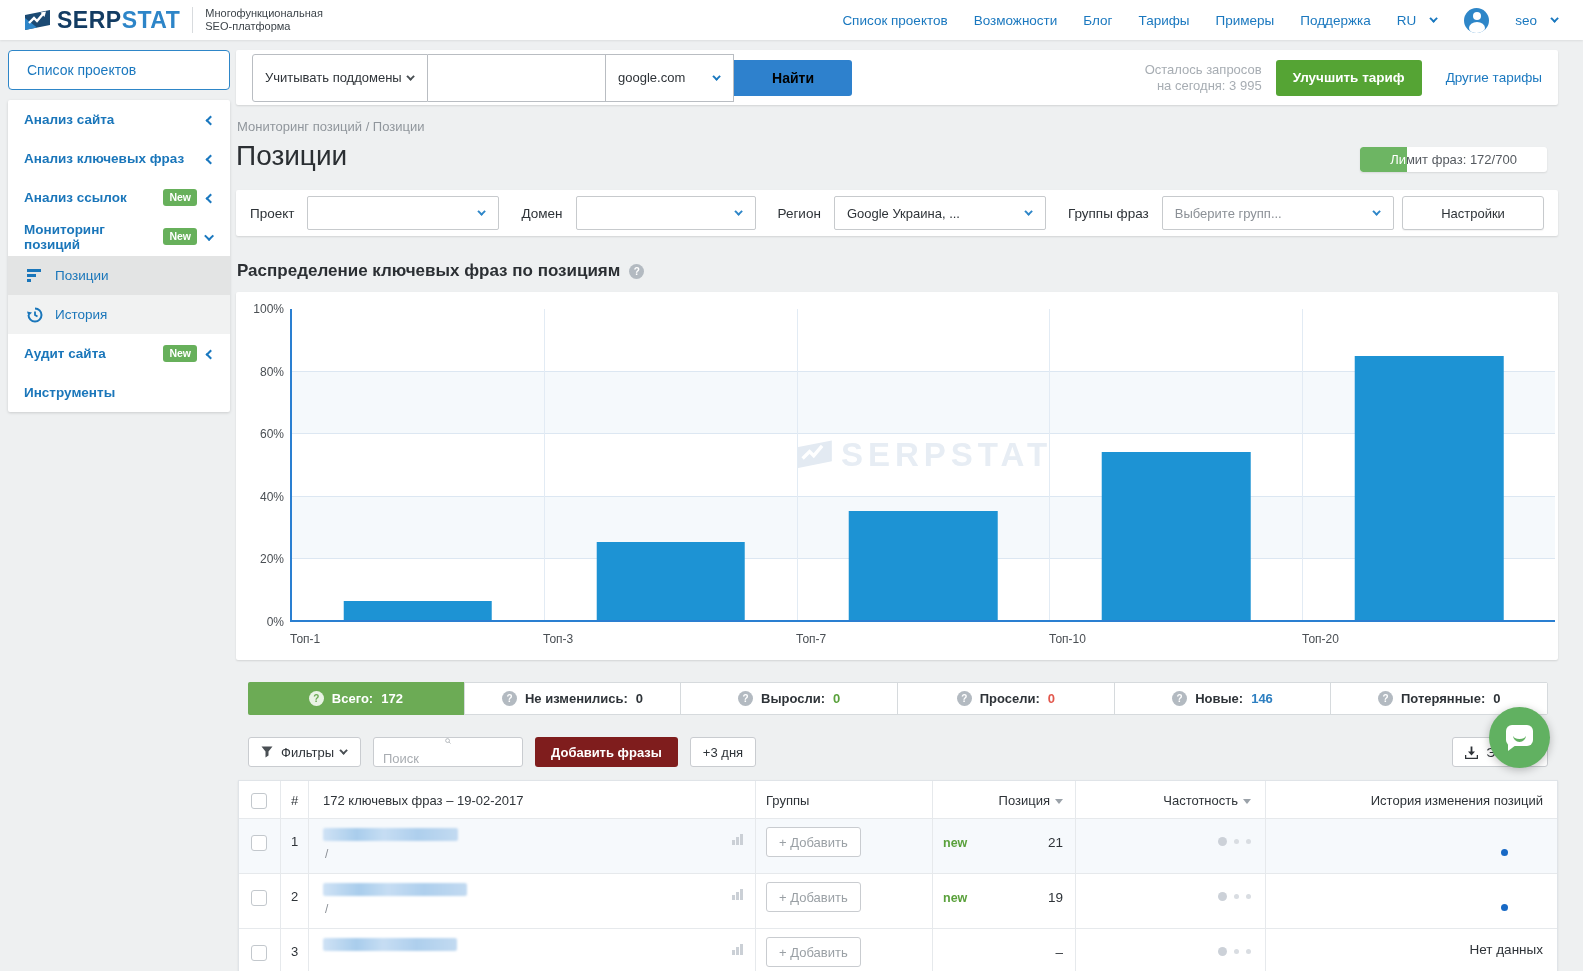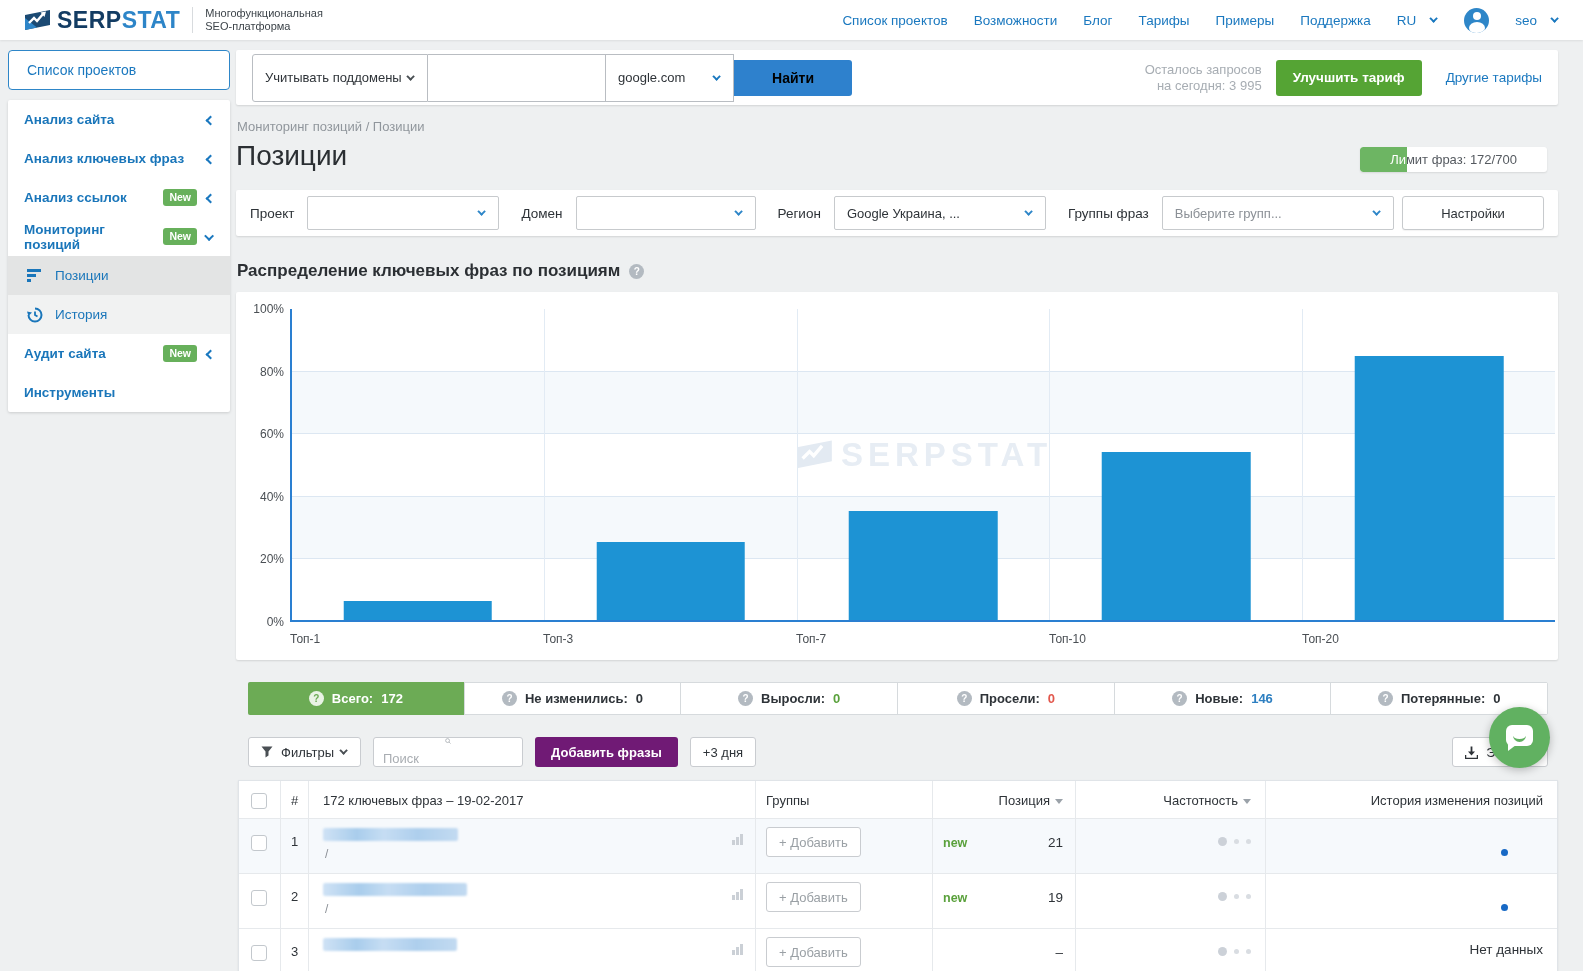--- a/index.html
+++ b/index.html
@@ -116,21 +116,21 @@
   .stat-tab { flex: 1; display: flex; align-items: center; justify-content: center; gap: 8px; border-right: 1px solid #d6dadd; font-size: 13px; font-weight: bold; color: #2e3338; cursor: pointer; background: #fff; }
   .stat-tab:last-child { border-right: none; }
   .stat-tab.active { background: #6cab55; color: #fff; margin: -1px 0 -1px -1px; border-radius: 2px 0 0 2px; }
   .stat-tab.active .qmark { background: rgba(255,255,255,.85); color: #6cab55; }
   
   .toolbar { position: absolute; top: 737px; left: 12px; right: 10px; height: 30px; display: flex; align-items: center; gap: 12px; }
   .tb-btn { height: 30px; border: 1px solid #c9ccd0; border-radius: 3px; background: #fff; display: flex; align-items: center; gap: 8px; padding: 0 12px; font-size: 13px; color: #2e3338; cursor: pointer; font-family: inherit; }
   .tb-search { height: 30px; width: 150px; border: 1px solid #c9ccd0; border-radius: 3px; background: #fff; display: flex; align-items: center; padding: 0 9px; gap: 7px; flex-direction: column; }
   .tb-search input { border: none; outline: none; width: 100%; font-size: 13px; font-family: inherit; }
   .tb-search input::placeholder { color: #a9adb2; }
-  .primary-btn { height: 30px; background: #701a75; border: none; border-radius: 3px; color: #fff; font-weight: bold; font-size: 13px; padding: 0 16px; cursor: pointer; font-family: inherit; }
+  .primary-btn { height: 30px; background: #7f1d1d; border: none; border-radius: 3px; color: #fff; font-weight: bold; font-size: 13px; padding: 0 16px; cursor: pointer; font-family: inherit; }
   .export-btn { margin-left: auto; }
   
   .kw-table { position: absolute; top: 780px; left: 2px; width: 1320px; background: #fff; border: 1px solid #e0e4e8; box-shadow: 0 1px 2px rgba(0,0,0,.08); }
   .trow { display: flex; border-bottom: 1px solid #e6e9ec; }
   .trow.thead { height: 38px; }
   .trow.tr { height: 55px; }
   .trow.tinted { background: #f6f9fc; }
   .tc { border-right: 1px solid #e6e9ec; position: relative; }
   .tc:last-child { border-right: none; }
   .c-check { width: 42px; padding: 12px 0 0 12px; }

